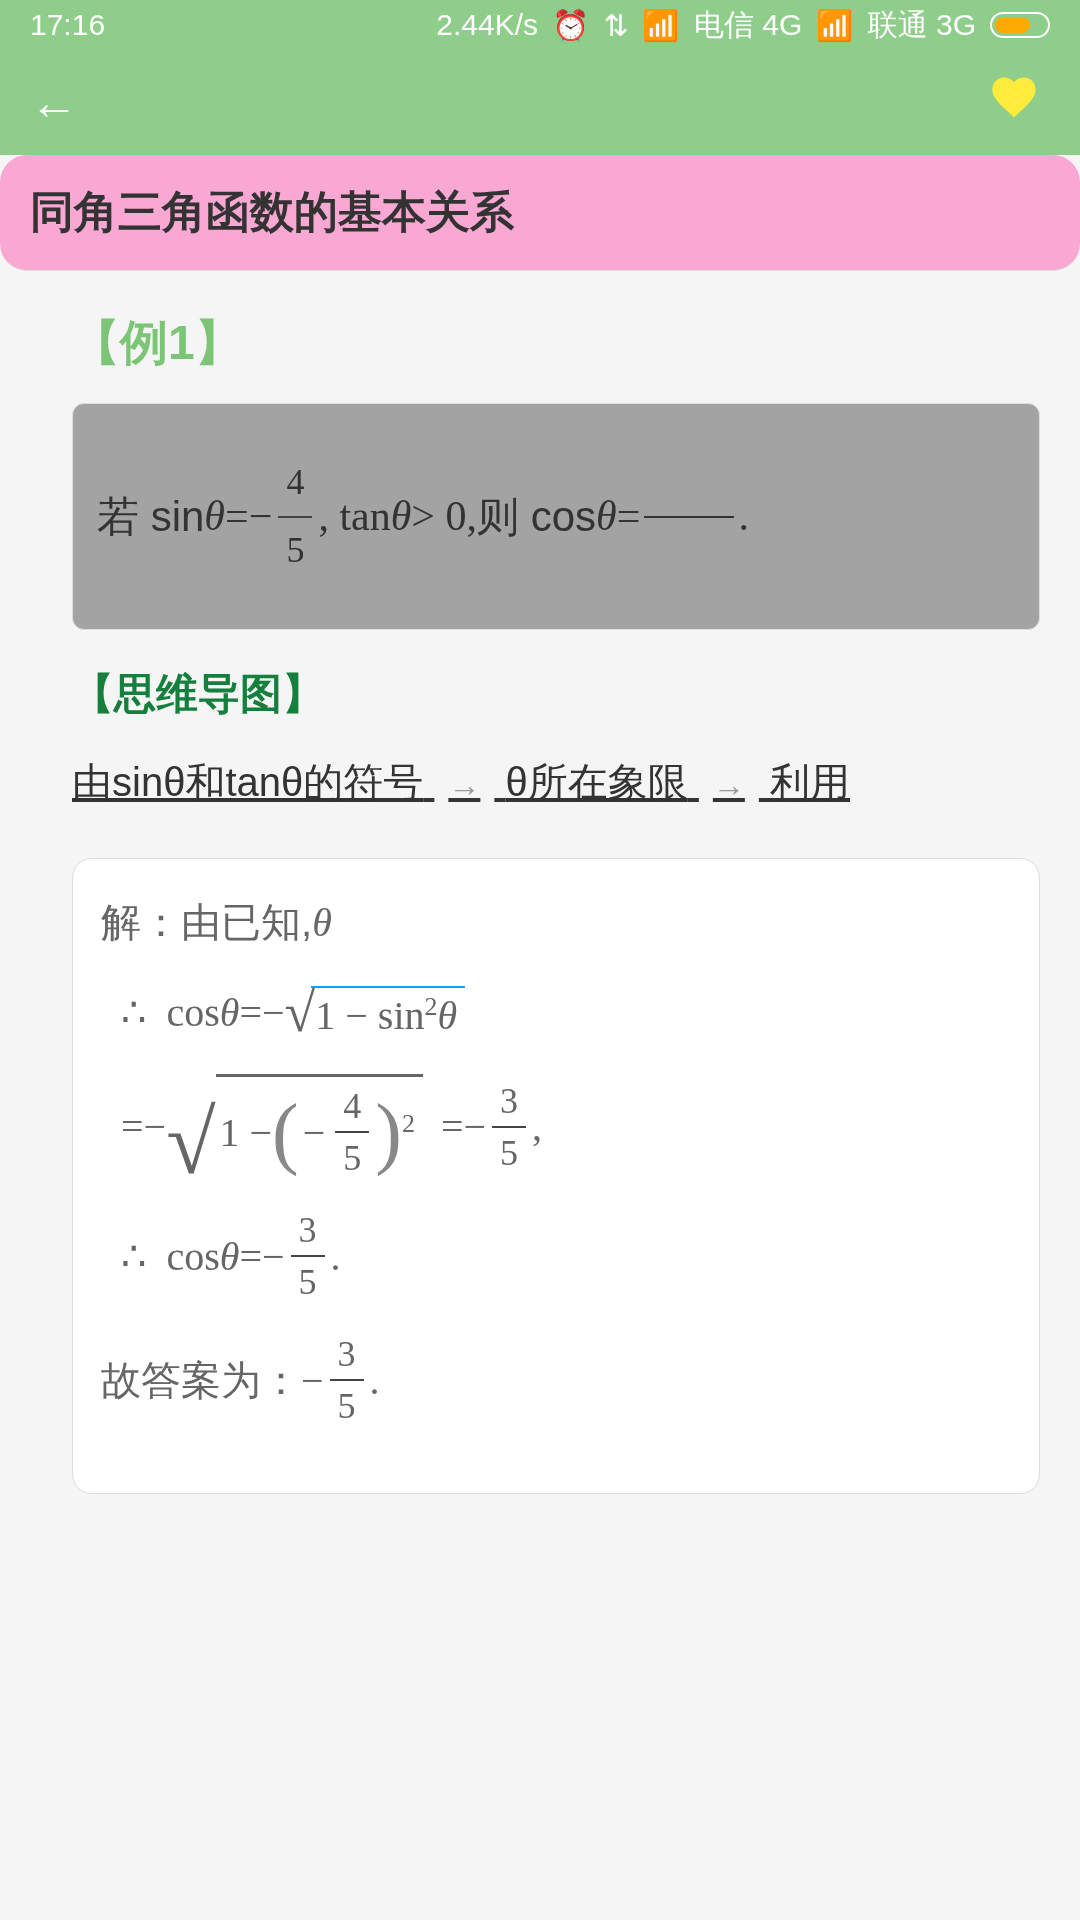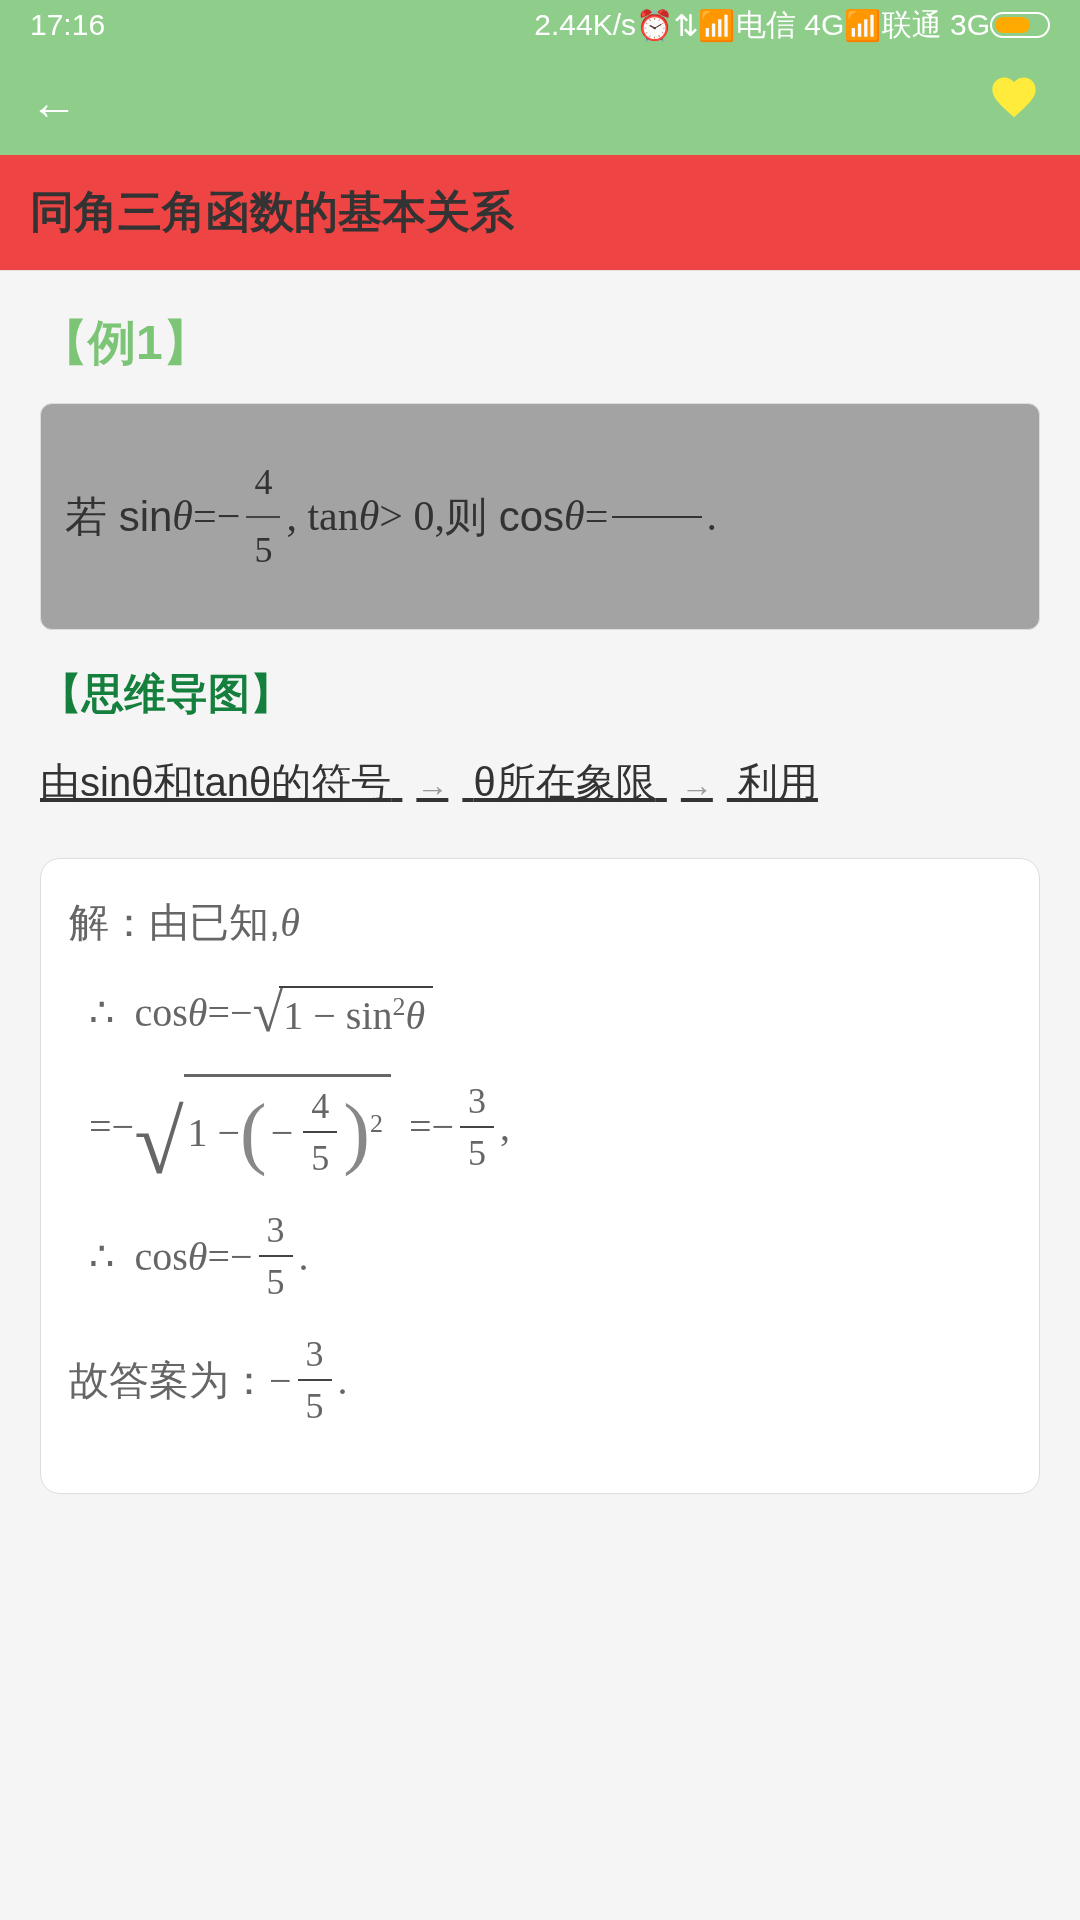--- a/index.html
+++ b/index.html
@@ -25,21 +25,21 @@
       font-size: 30px;
     }
     .status-left {
       display: flex;
       align-items: center;
       gap: 18px;
     }
     .status-right {
       display: flex;
       align-items: center;
-      gap: 0;
+      gap: 14px;
     }
     .battery {
       width: 60px;
       height: 26px;
       border: 2px solid white;
       border-radius: 14px;
       position: relative;
       display: flex;
       align-items: center;
       padding: 3px;
@@ -67,31 +67,33 @@
       color: white;
       font-size: 48px;
     }
     .heart {
       position: absolute;
       right: 40px;
       color: #ffeb3b;
       font-size: 52px;
     }
     .page-title-bar {
-      background: #ef4444;
+      background: #f9a8d4;
       padding: 28px 30px;
       border-bottom: 1px solid #e0e0e0;
+      border-radius: 27px;
     }
     .page-title {
       font-size: 44px;
       font-weight: bold;
       color: #333;
     }
     .content {
       padding: 40px 40px;
+      margin-left: 32px;
     }
     .example-tag {
       color: #7cc576;
       font-size: 48px;
       font-weight: bold;
       margin-bottom: 28px;
     }
     .box {
       background: #a3a3a3;
       border: 1px solid #ddd;
@@ -168,21 +170,21 @@
     .sqrt-wrap {
       display: inline-flex;
       align-items: center;
       position: relative;
     }
     .sqrt-symbol {
       font-size: 56px;
       margin-right: -4px;
     }
     .sqrt-content {
-      border-top: 2px solid #404040;
+      border-top: 2px solid #0ea5e9;
       padding: 4px 8px 0 4px;
     }
     .big-sqrt-wrap {
       display: inline-flex;
       align-items: flex-end;
     }
     .big-sqrt-v {
       font-size: 90px;
       line-height: 0.8;
     }

